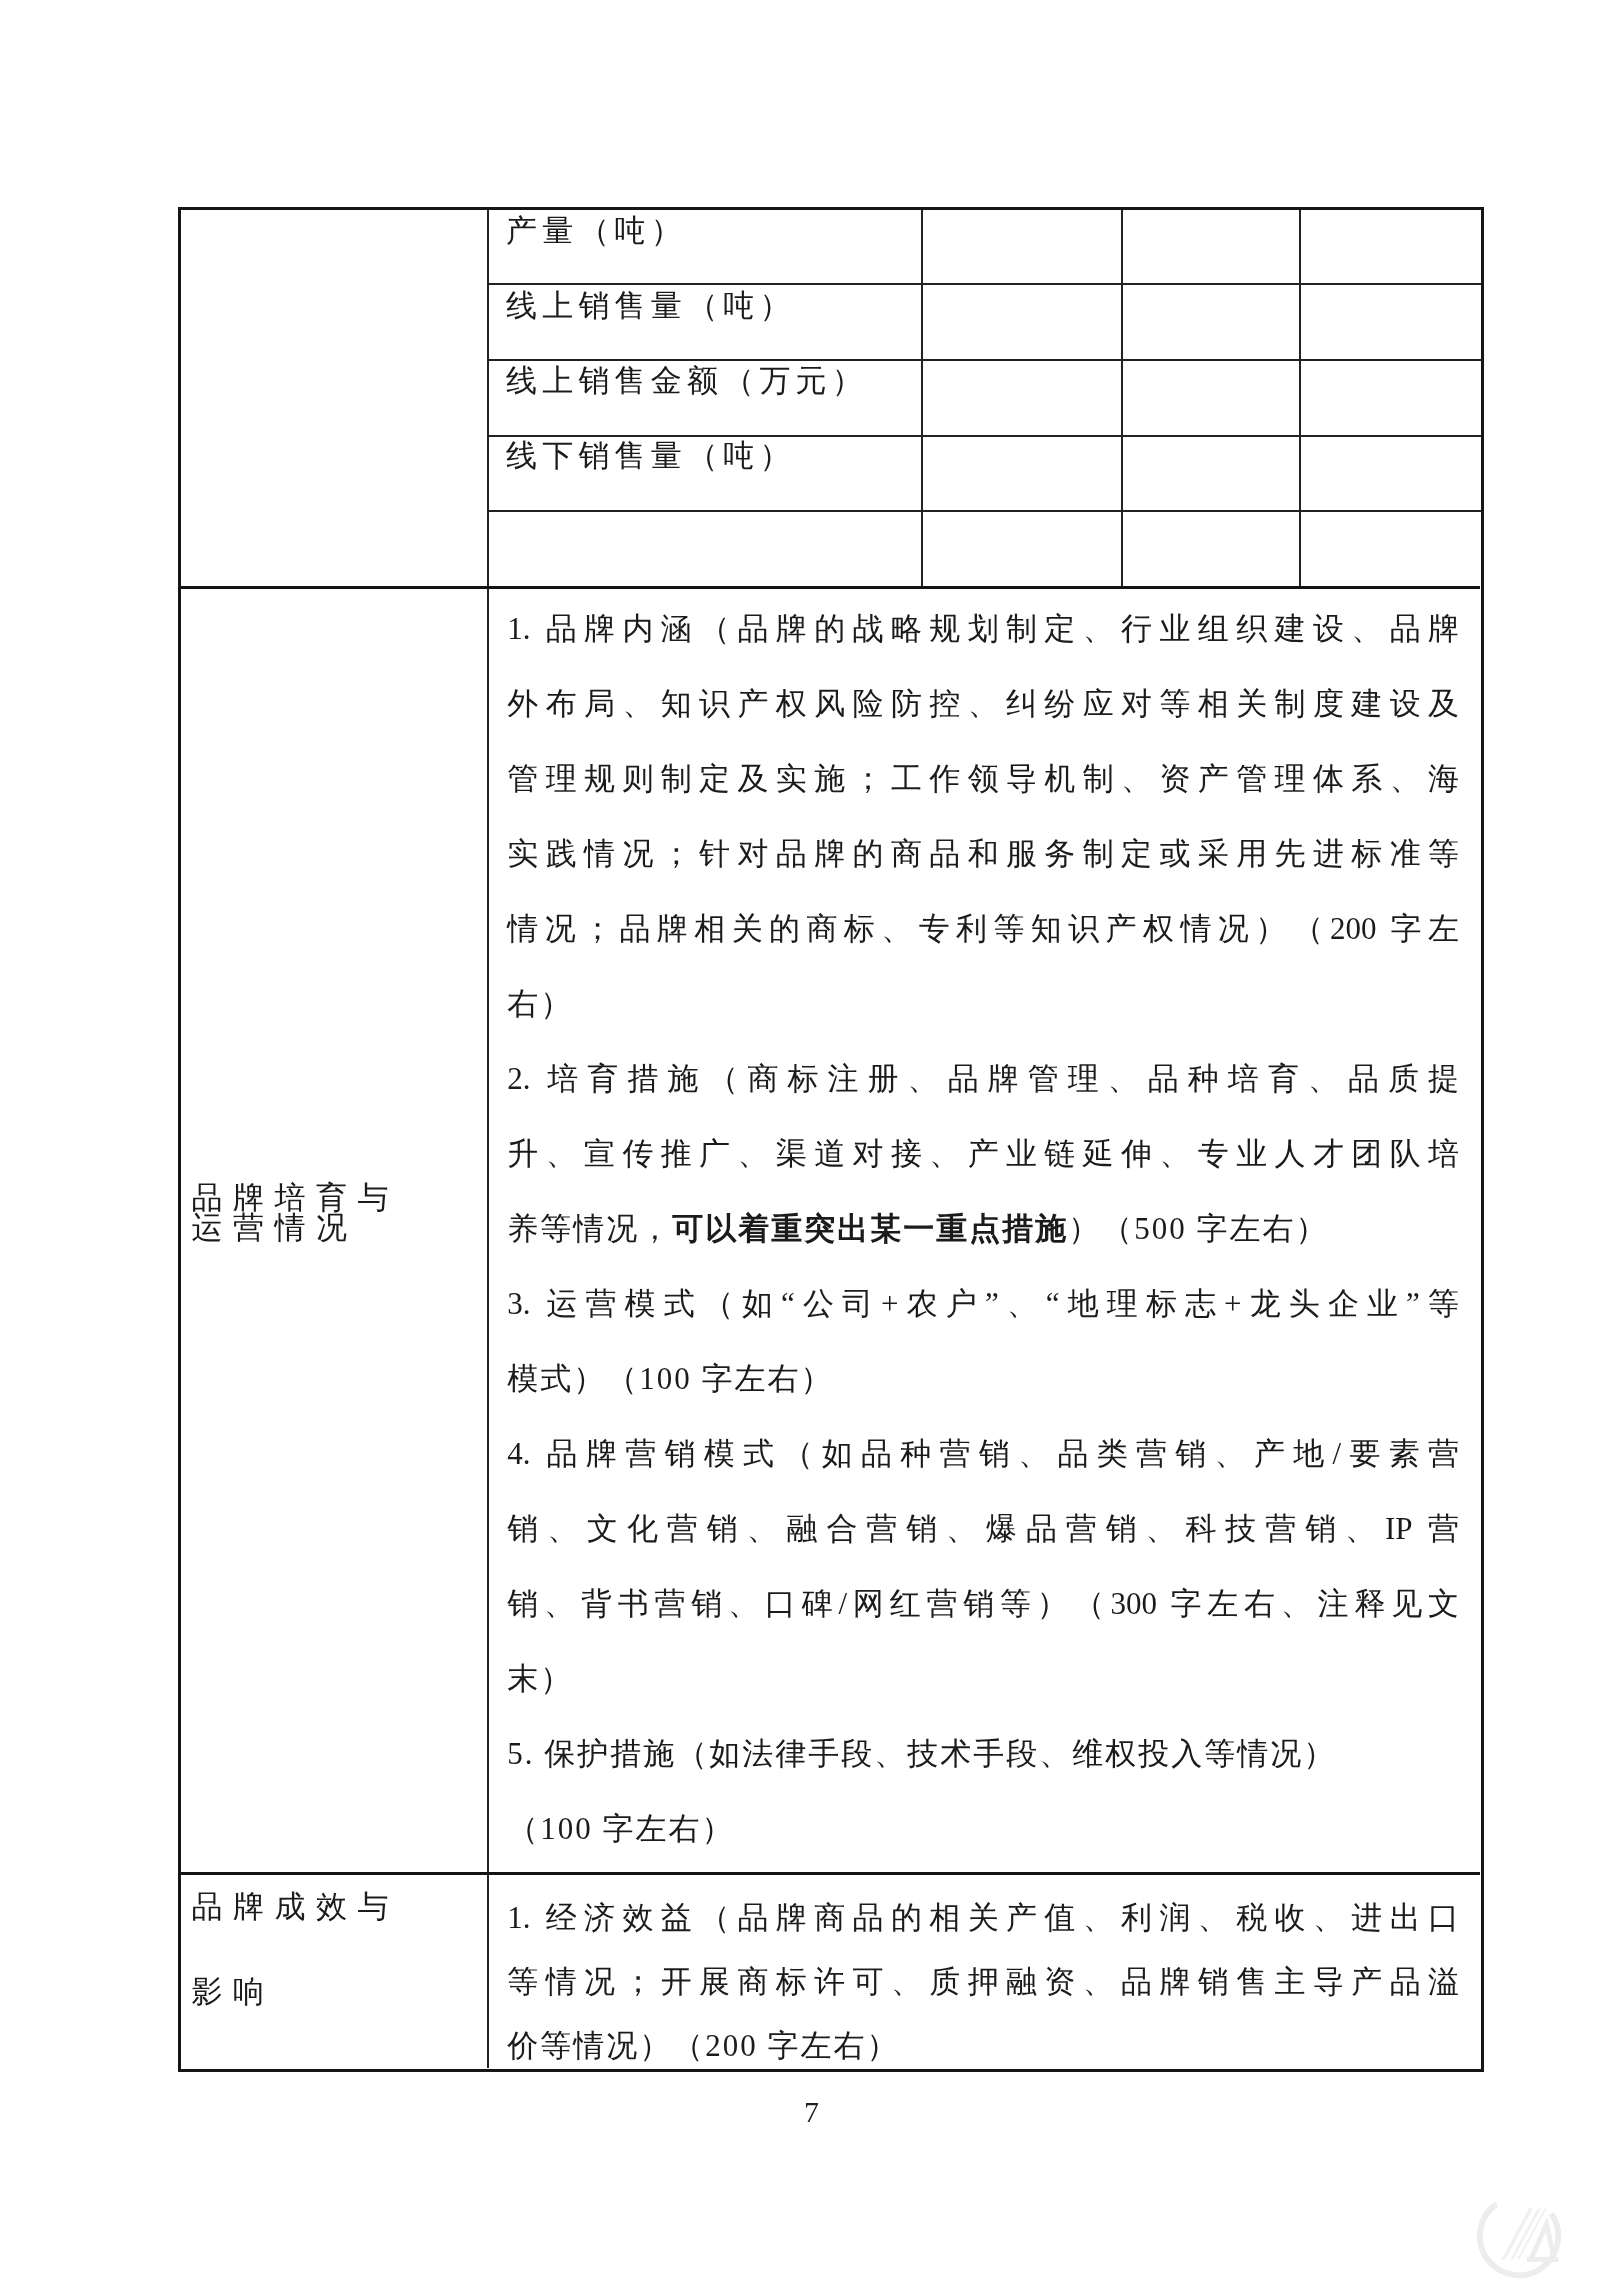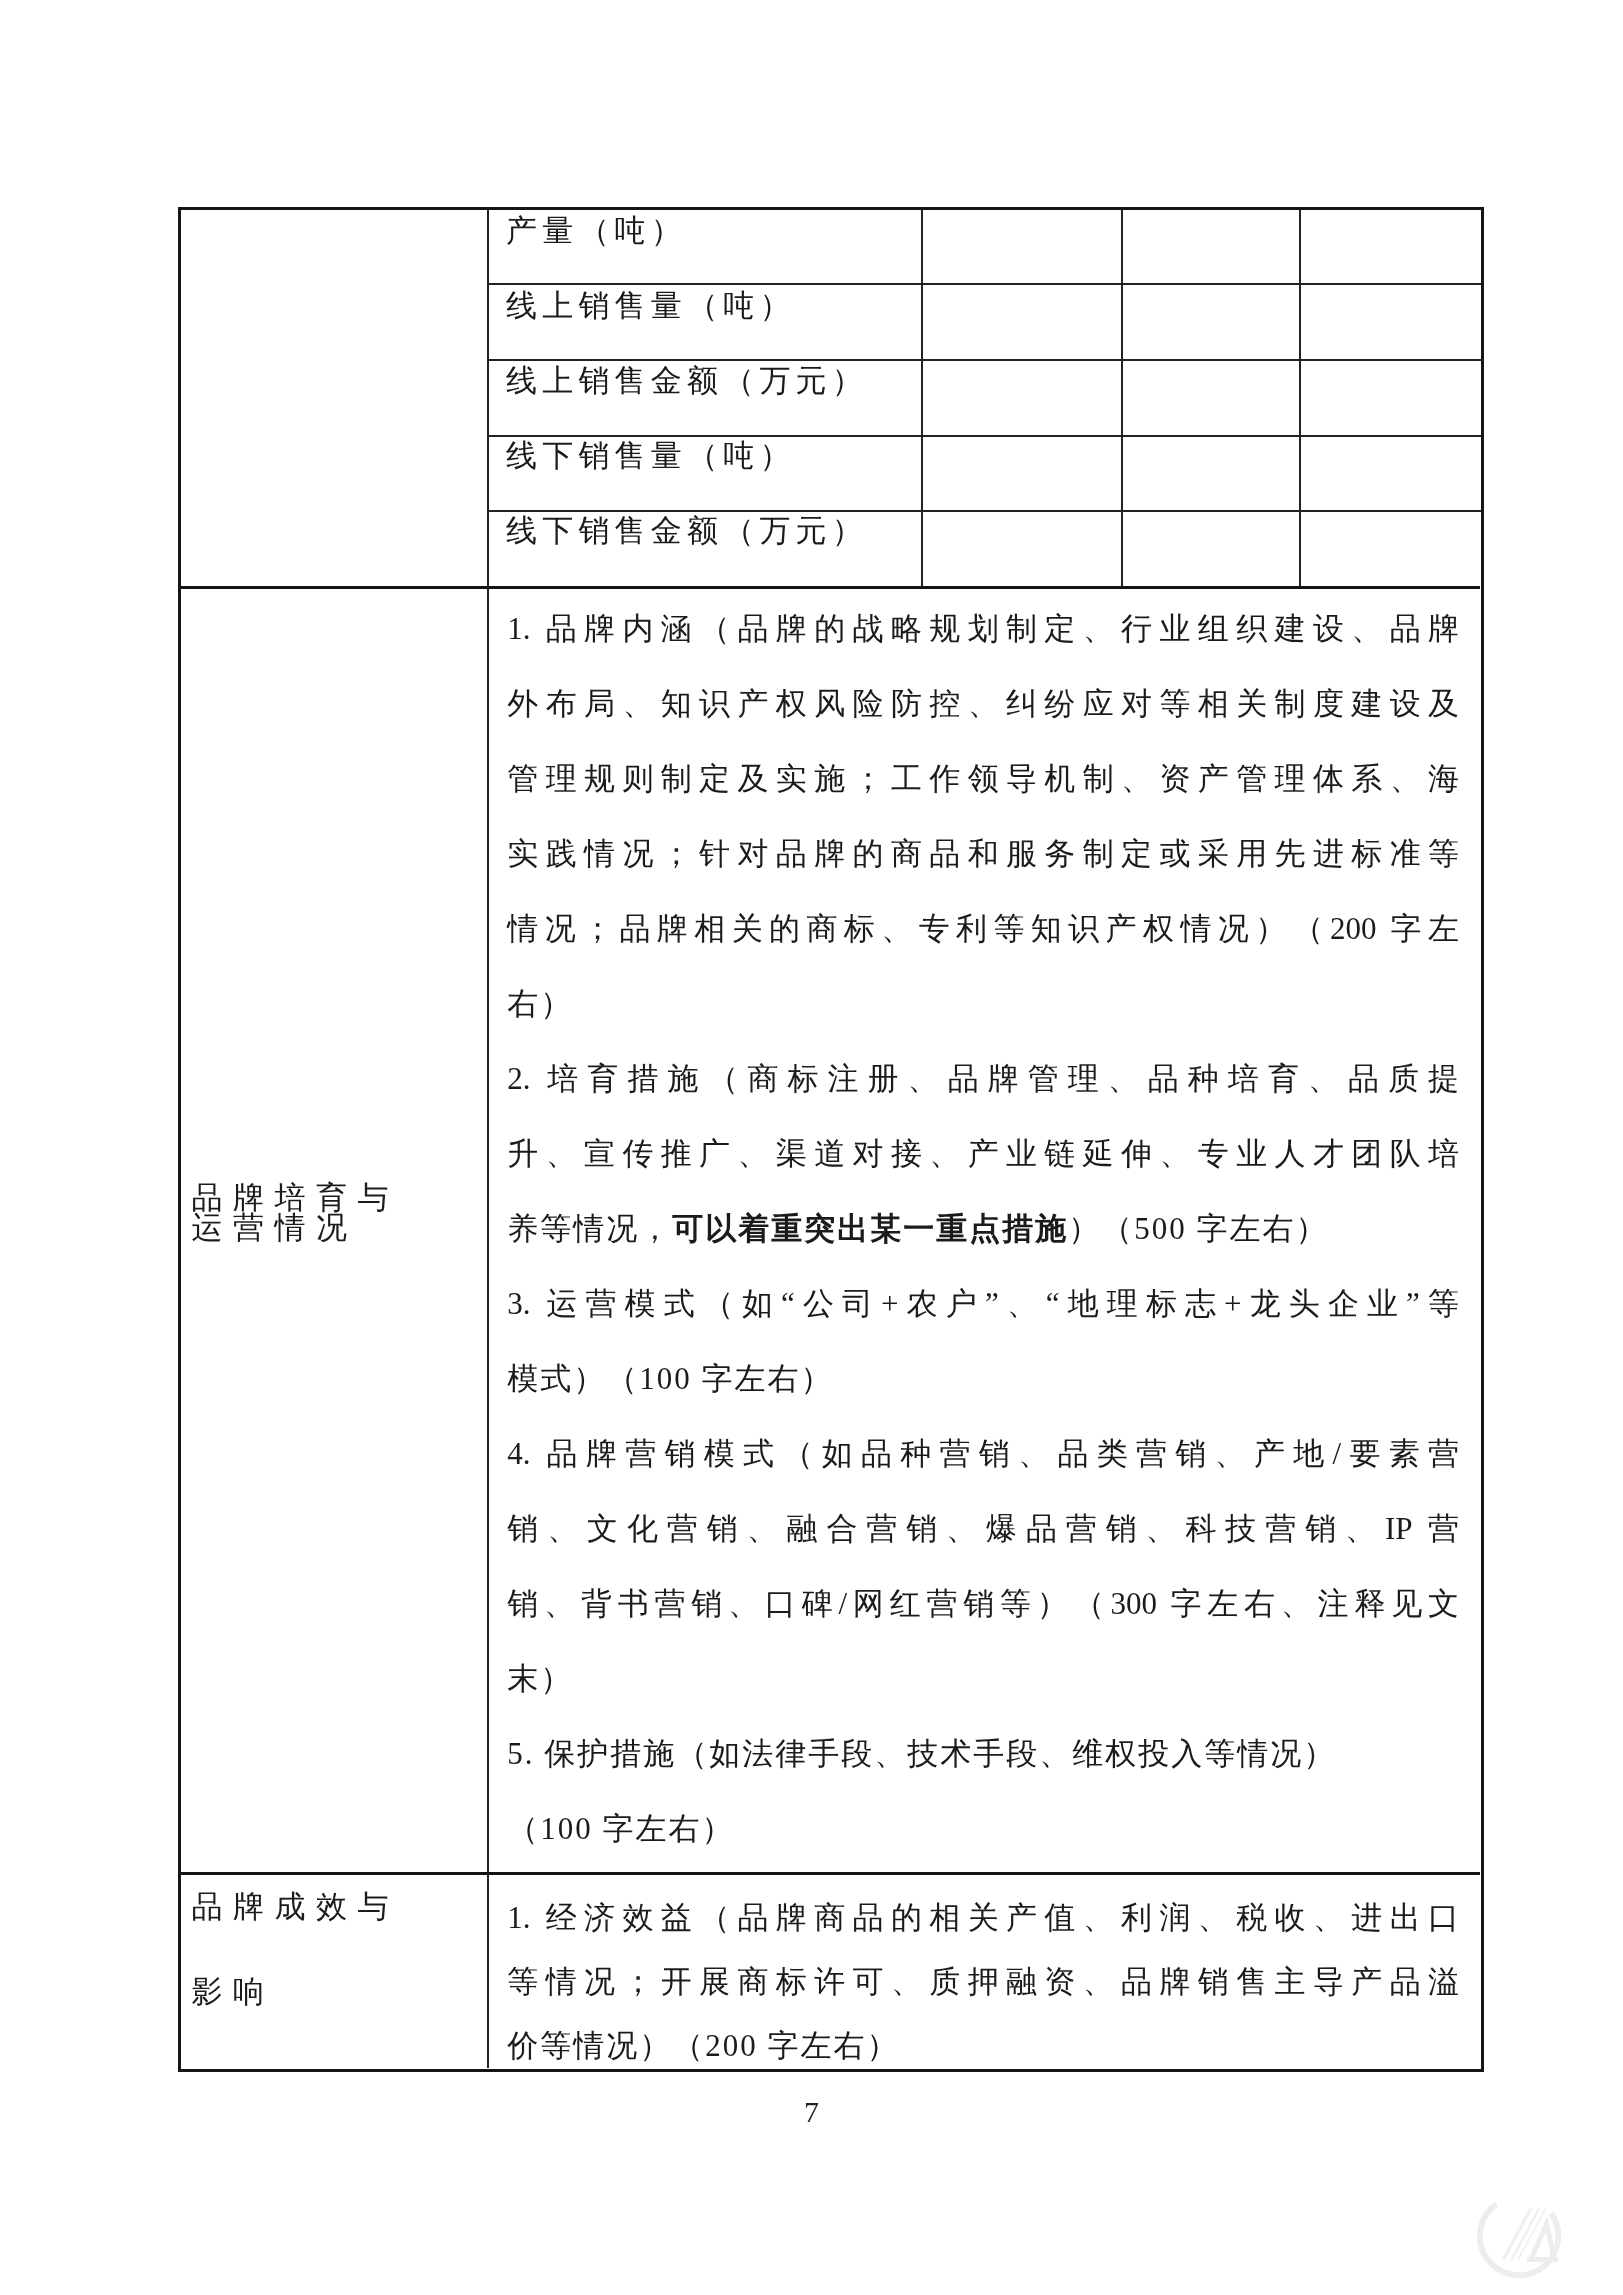--- a/index.html
+++ b/index.html
@@ -146,23 +146,20 @@
           <div class="metric-label">产量（吨）</div>
         </div>
         <div class="metric-row">
           <div class="metric-label">线上销售量（吨）</div>
         </div>
         <div class="metric-row">
           <div class="metric-label">线上销售金额（万元）</div>
         </div>
         <div class="metric-row">
           <div class="metric-label">线下销售量（吨）</div>
-        </div>
-        <div class="metric-row">
-          <div class="metric-label">线下销售金额（万元）</div>
         </div>
       </div>
 
     <div class="sec-title s0">
         <div class="t-line">品牌培育与</div>
         <div class="t-line">运营情况</div>
       </div>
     <div class="sec-body s0">
         <div class="b-line fill"><span>1. 品牌内涵（品牌的战略规划制定、行业组织建设、品牌</span></div>
         <div class="b-line fill"><span>外布局、知识产权风险防控、纠纷应对等相关制度建设及</span></div>

